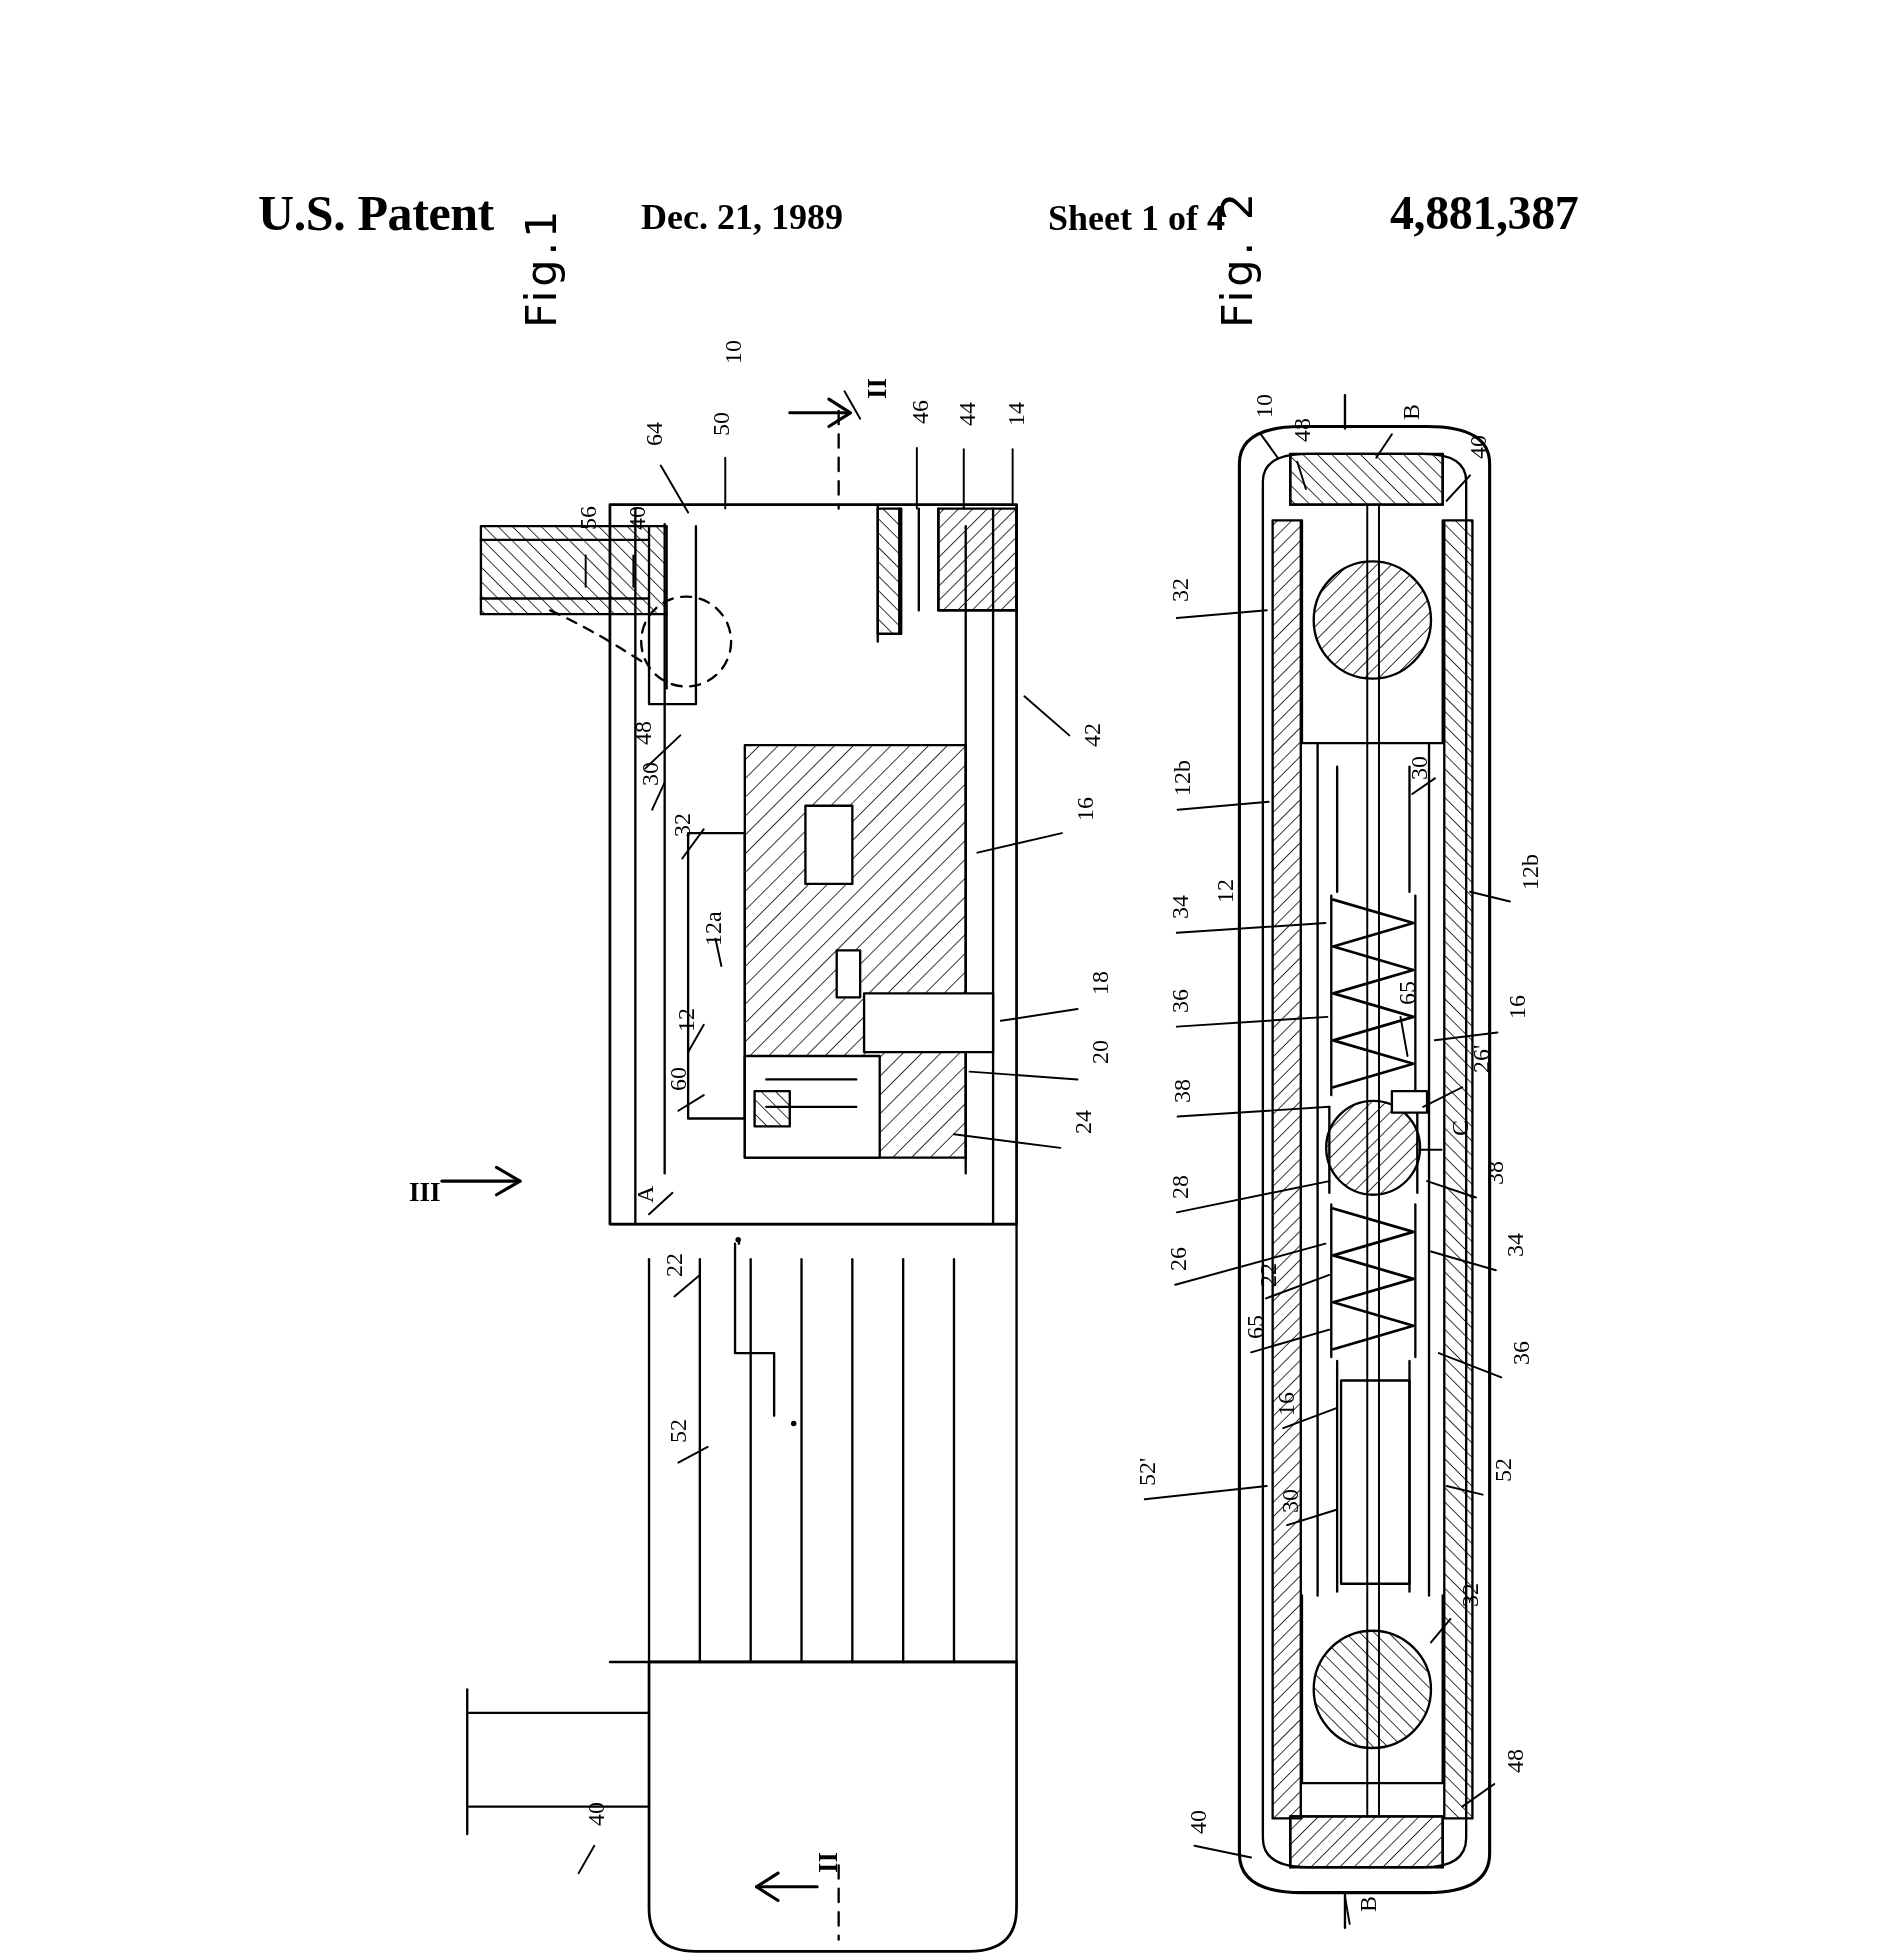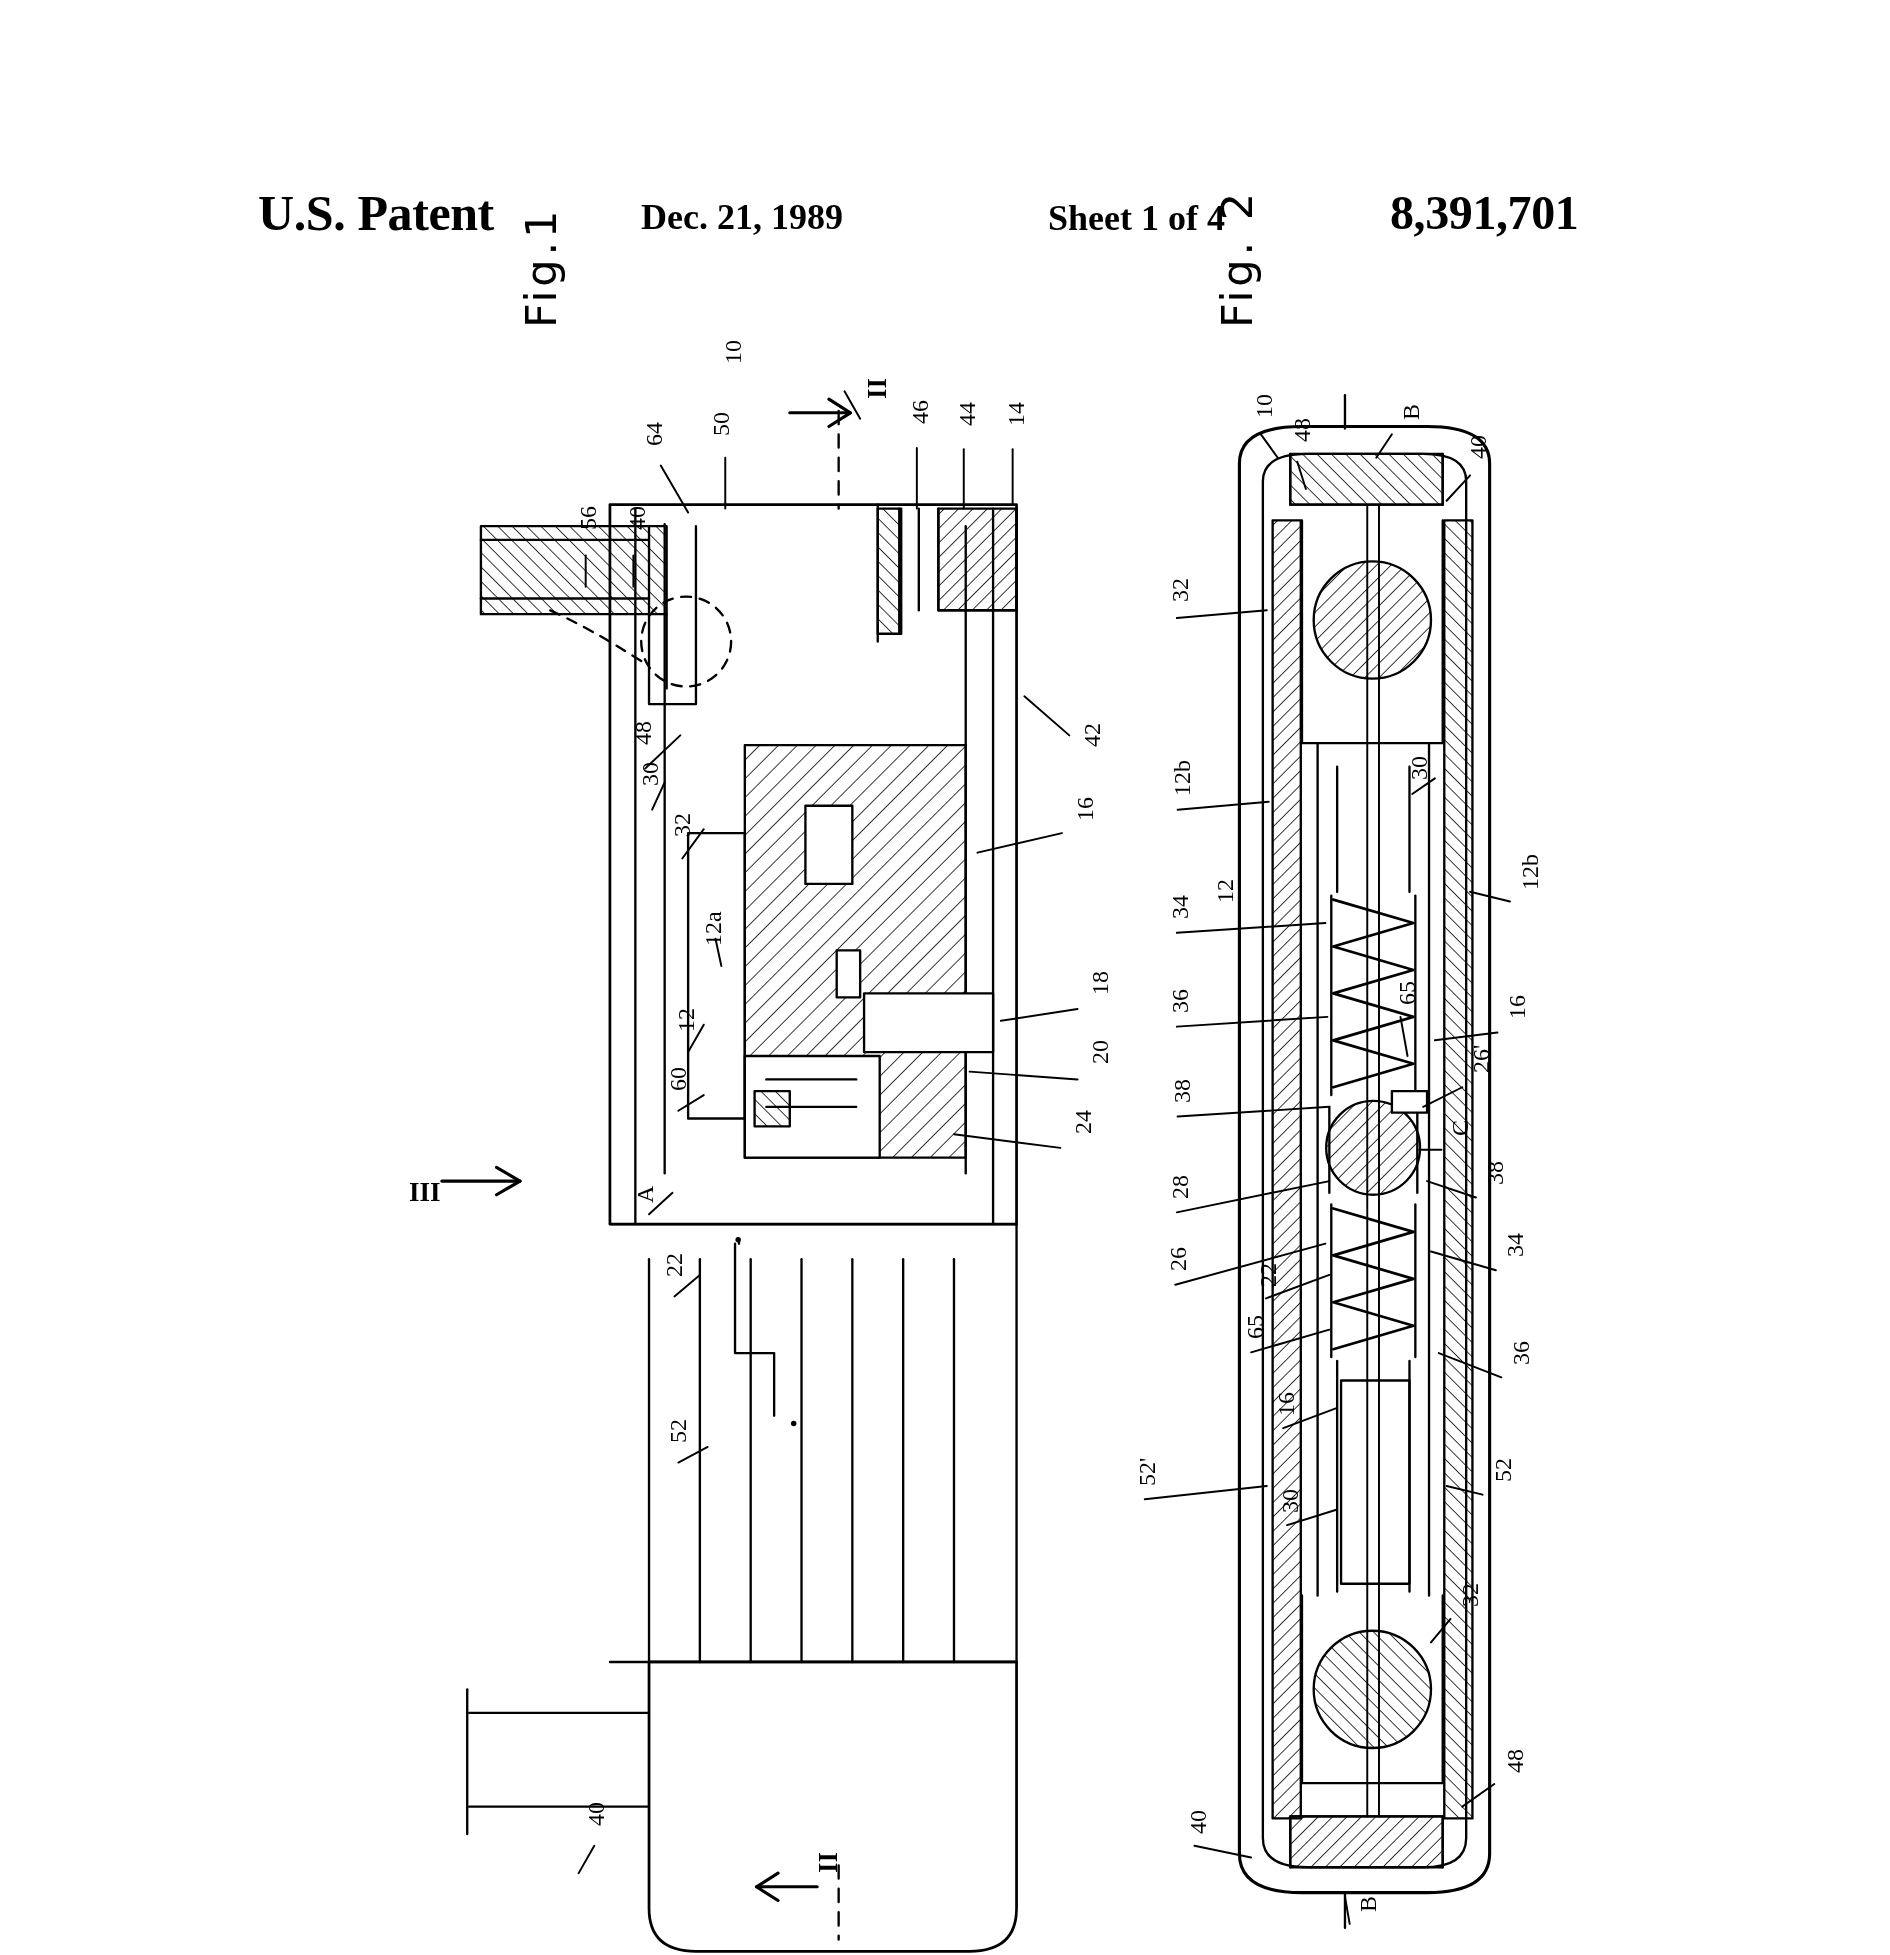--- a/index.html
+++ b/index.html
@@ -113,21 +113,21 @@
     transform-origin: 0 0;
   }
 </style>
 </head>
 <body>
 
 <div class="header">
   <div class="hdr-patent">U.S. Patent</div>
   <div class="hdr-date">Dec. 21, 1989</div>
   <div class="hdr-sheet">Sheet 1 of 4</div>
-  <div class="hdr-number">8,391,701</div>
+  <div class="hdr-number">4,881,387</div>
 </div>
 
 <div class="sheet">
 
   <svg class="fig-svg" viewBox="0 0 4834 7101">
     <defs>
       <pattern id="hatchR" width="34" height="34" patternTransform="rotate(45)" patternUnits="userSpaceOnUse">
         <line x1="0" y1="0" x2="0" y2="34" stroke="#000" stroke-width="4"></line>
       </pattern>
       <pattern id="hatchL" width="34" height="34" patternTransform="rotate(-45)" patternUnits="userSpaceOnUse">

